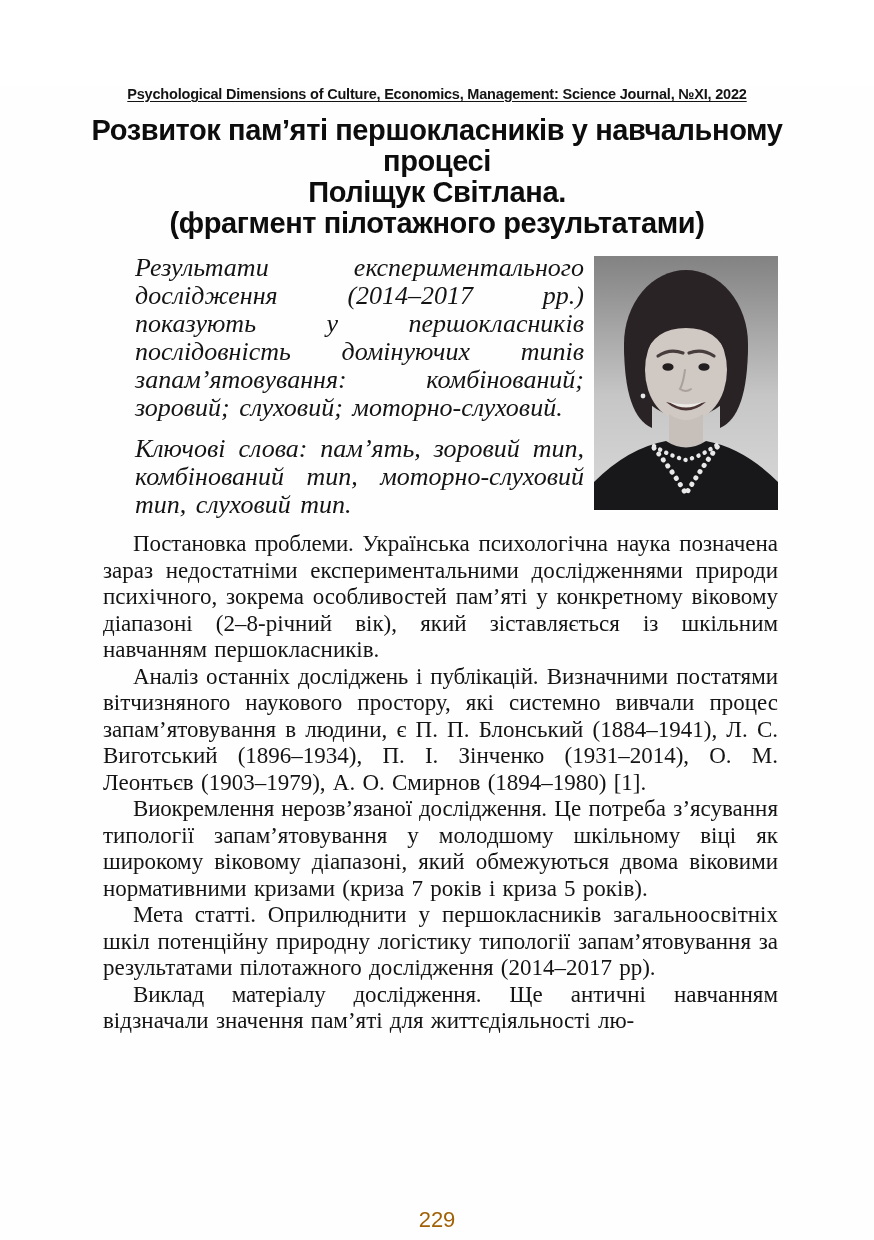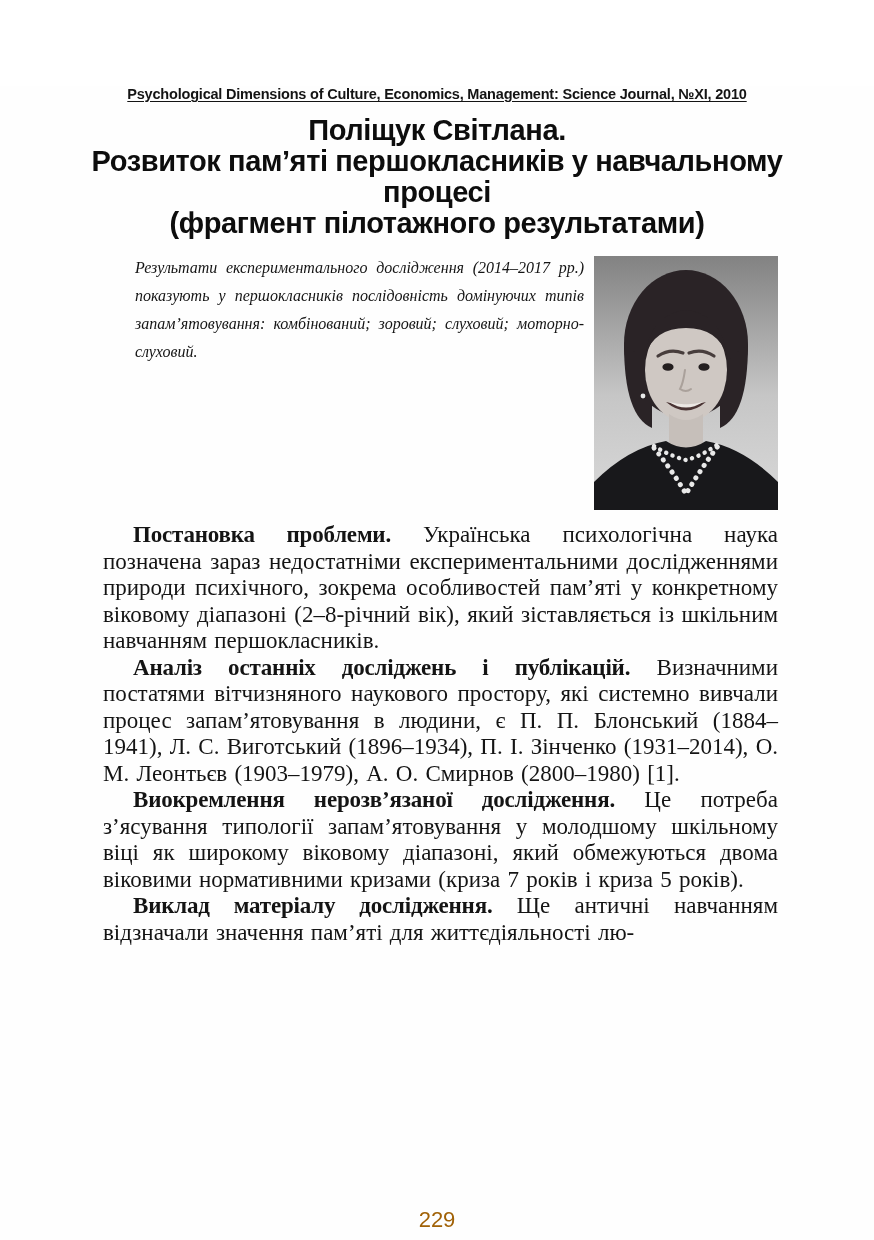--- a/index.html
+++ b/index.html
@@ -38,69 +38,70 @@
   .top-section {
     margin:15px 96px 0 103px;
     display:flex;
     align-items:flex-start;
   }
   .abstract-col {
     flex:1 1 auto;
     margin-left:32px;
     margin-right:10px;
     font-style:italic;
-    font-size:16px;
+    font-size:26px;
     line-height:28px;
     text-align:justify;
     word-spacing:3px;
     font-family:Liberation Serif, serif;
   }
   .keywords { margin-top:13px; }
   .photo-frame {
     flex:0 0 184px;
     width:184px; height:254px;
     margin-top:2px;
     overflow:hidden;
   }
   .article {
     margin:12px 96px 0 103px;
     font-size:23px;
     line-height:26.5px;
     text-align:justify;
     word-spacing:1.5px;
   }
   .article p { text-indent:30px; }
-  .run-in { font-weight:700; letter-spacing:-0.2px; }
+  .run-in { font-weight:400; letter-spacing:-0.2px; }
   .page-number {
     position:absolute;
     top:1121px; left:0; right:0;
     text-align:center;
     font-family:"Liberation Sans", sans-serif;
     font-size:22px;
     color:#a16207;
   }
 </style>
 </head>
 <body>
 
 <div class="page">
 
   <div class="journal-header">
-    <span>Psychological Dimensions of Culture, Economics, Management: Science Journal, №XI, 2010</span>
+    <span>Psychological Dimensions of Culture, Economics, Management: Science Journal, №XI, 2022</span>
   </div>
 
   <div class="title-block">
+    <div>Розвиток пам’яті першокласників у навчальному процесі</div>
     <div>Поліщук Світлана.</div>
-    <div>Розвиток пам’яті першокласників у навчальному процесі</div>
     <div>(фрагмент пілотажного результатами)</div>
   </div>
 
   <div class="top-section">
     <div class="abstract-col">
       <p class="abstract-text">Результати експериментального дослідження (2014–2017 рр.) показують у першокласників послідовність домінуючих типів запам’ятовування: комбінований; зоровий; слуховий; моторно-слуховий.</p>
+      <p class="keywords">Ключові слова: пам’ять, зоровий тип, комбінований тип, моторно-слуховий тип, слуховий тип.</p>
     </div>
     <div class="photo-frame">
       <svg width="184" height="254" viewBox="0 0 184 254" xmlns="http://www.w3.org/2000/svg">
         <defs>
           <linearGradient id="pbg" x1="0" y1="0" x2="0" y2="1">
             <stop offset="0" stop-color="#828282"></stop>
             <stop offset="0.55" stop-color="#c6c6c6"></stop>
             <stop offset="1" stop-color="#d9d9d9"></stop>
           </linearGradient>
         </defs>
@@ -132,20 +133,21 @@
         <g fill="none" stroke="#e9e9e9" stroke-linecap="round">
           <path d="M60,192 Q78,214 92,238 Q106,214 124,190" stroke-width="5" stroke-dasharray="0.1 7.4"></path>
           <path d="M60,190 Q76,200 92,204 Q108,200 124,188" stroke-width="4.4" stroke-dasharray="0.1 6.8"></path>
         </g>
       </svg>
     </div>
   </div>
 
   <div class="article">
     <p><span class="run-in">Постановка проблеми.</span><span> Українська психологічна наука позначена зараз недостатніми експериментальними дослідженнями природи психічного, зокрема особливостей пам’яті у конкретному віковому діапазоні (2–8-річний вік), який зіставляється із шкільним навчанням першокласників.</span></p>
-    <p><span class="run-in">Аналіз останніх досліджень і публікацій.</span><span> Визначними постатями вітчизняного наукового простору, які системно вивчали процес запам’ятовування в людини, є П. П. Блонський (1884–1941), Л. С. Виготський (1896–1934), П. І. Зінченко (1931–2014), О. М. Леонтьєв (1903–1979), А. О. Смирнов (2800–1980) [1].</span></p>
+    <p><span class="run-in">Аналіз останніх досліджень і публікацій.</span><span> Визначними постатями вітчизняного наукового простору, які системно вивчали процес запам’ятовування в людини, є П. П. Блонський (1884–1941), Л. С. Виготський (1896–1934), П. І. Зінченко (1931–2014), О. М. Леонтьєв (1903–1979), А. О. Смирнов (1894–1980) [1].</span></p>
     <p><span class="run-in">Виокремлення нерозв’язаної дослідження.</span><span> Це потреба з’ясування типології запам’ятовування у молодшому шкільному віці як широкому віковому діапазоні, який обмежуються двома віковими нормативними кризами (криза 7 років і криза 5 років).</span></p>
+    <p><span class="run-in">Мета статті.</span><span> Оприлюднити у першокласників загальноосвітніх шкіл потенційну природну логістику типології запам’ятовування за результатами пілотажного дослідження (2014–2017 рр).</span></p>
     <p><span class="run-in">Виклад матеріалу дослідження.</span><span> Ще античні навчанням відзначали значення пам’яті для життєдіяльності лю-</span></p>
   </div>
 
   <div class="page-number">229</div>
 
 </div>
 
 </body></html>

